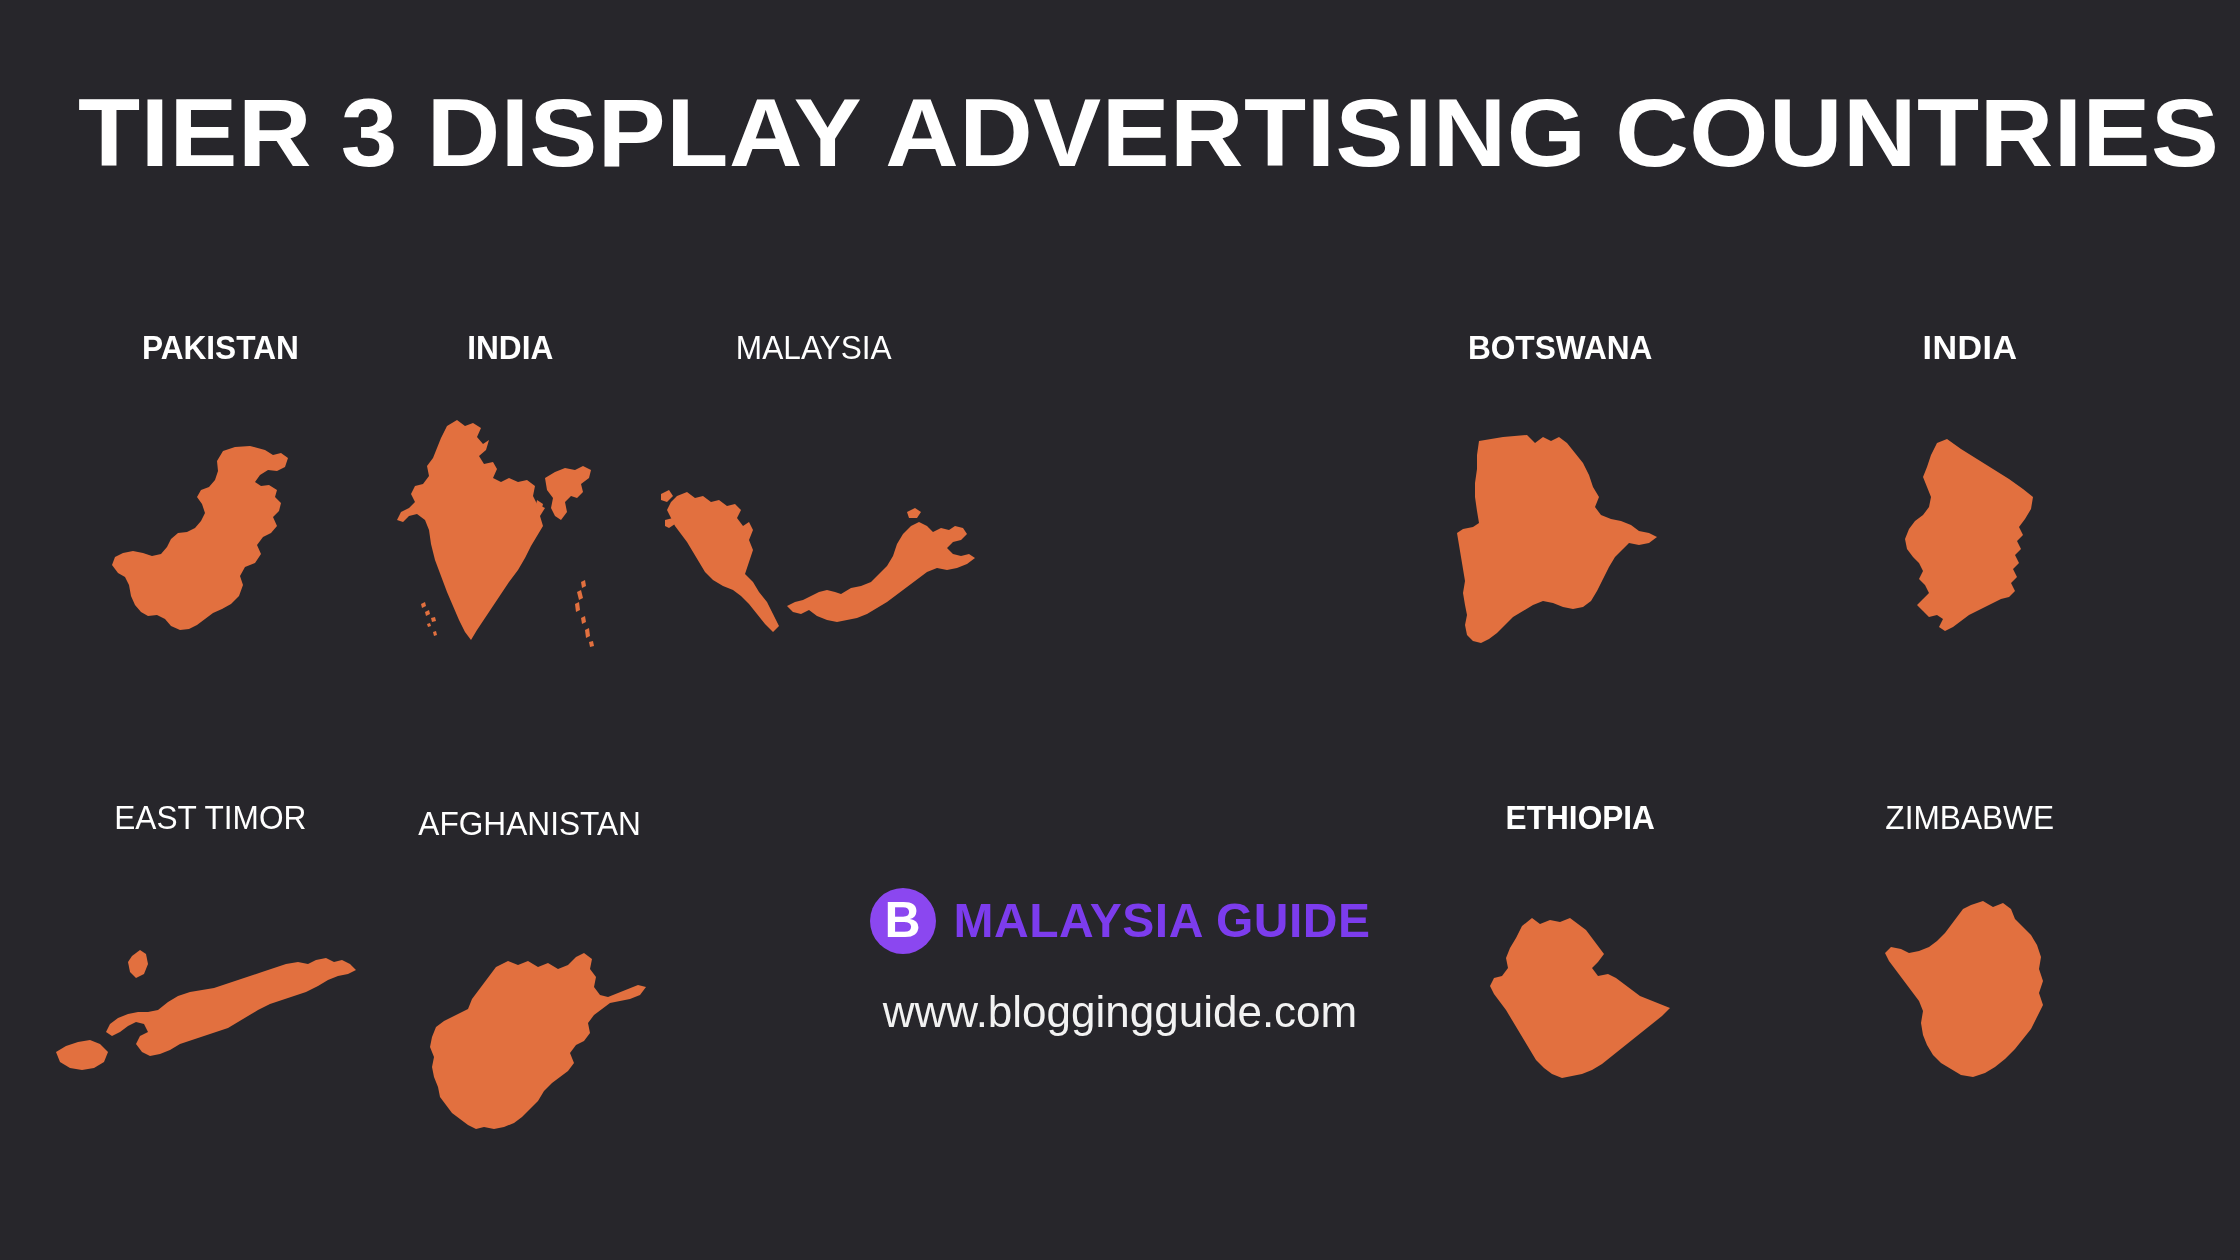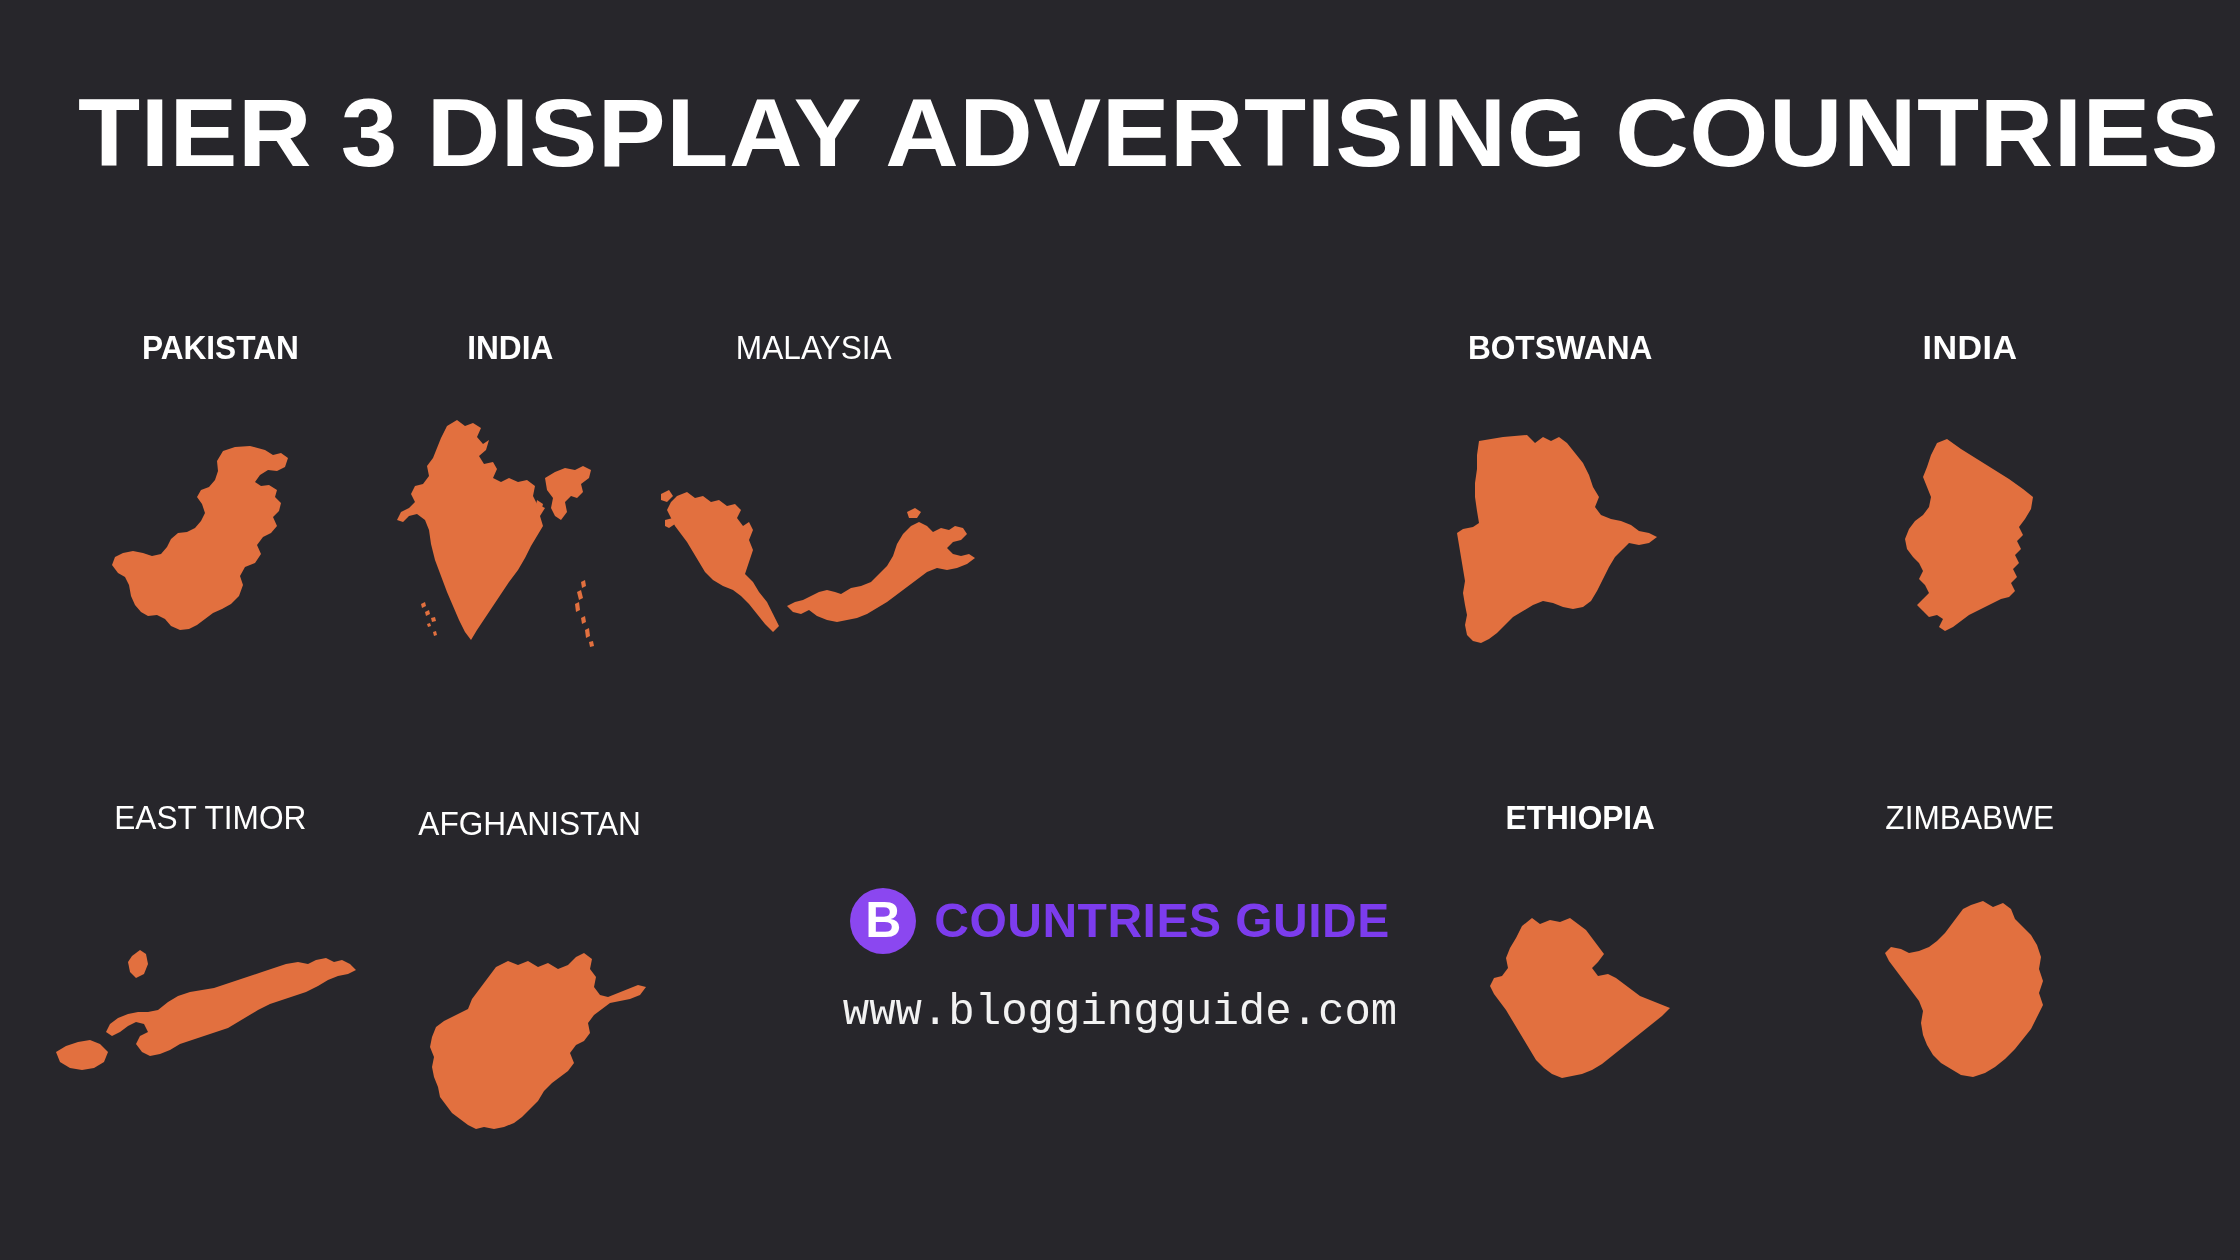--- a/index.html
+++ b/index.html
@@ -100,21 +100,21 @@
     font-family: "Liberation Sans", sans-serif;
     font-weight: 700;
     font-size: 48px;
     letter-spacing: 0.5px;
     line-height: 1;
     white-space: nowrap;
   }
   .brand-url {
     margin-top: 36px;
     color: #f2f2f2;
-    font-family: Liberation Mono, monospace;
+    font-family: Liberation Sans, sans-serif;
     font-weight: 400;
     font-size: 44px;
     line-height: 1;
     white-space: nowrap;
   }
 </style>
 </head>
 <body>
 
 <div class="canvas">
@@ -219,18 +219,18 @@
         <path class="map-shape" d="M96 12 L108 8 L118 14 L128 10 L136 16 L140 26 L148 34 L156 42 L162 52 L166 64 L164 76 L168 88 L164 100 L168 112 L162 124 L156 136 L148 146 L140 156 L130 166 L120 174 L110 180 L98 184 L86 182 L76 176 L66 170 L58 162 L52 152 L48 142 L46 130 L48 118 L44 108 L38 100 L32 92 L26 84 L20 76 L14 68 L10 60 L16 54 L26 56 L34 60 L44 58 L54 54 L62 48 L70 40 L76 32 L82 24 L88 16 Z"></path>
       </svg>
     </div>
   </div>
 
   <div class="brand">
     <div class="brand-row">
       <div class="brand-badge">
         <span class="brand-badge-letter">B</span>
       </div>
-      <div class="brand-name">COUNTRIES GUIDE</div>
+      <div class="brand-name">MALAYSIA GUIDE</div>
     </div>
     <div class="brand-url">www.bloggingguide.com</div>
   </div>
 
 </div>
 
 </body></html>

